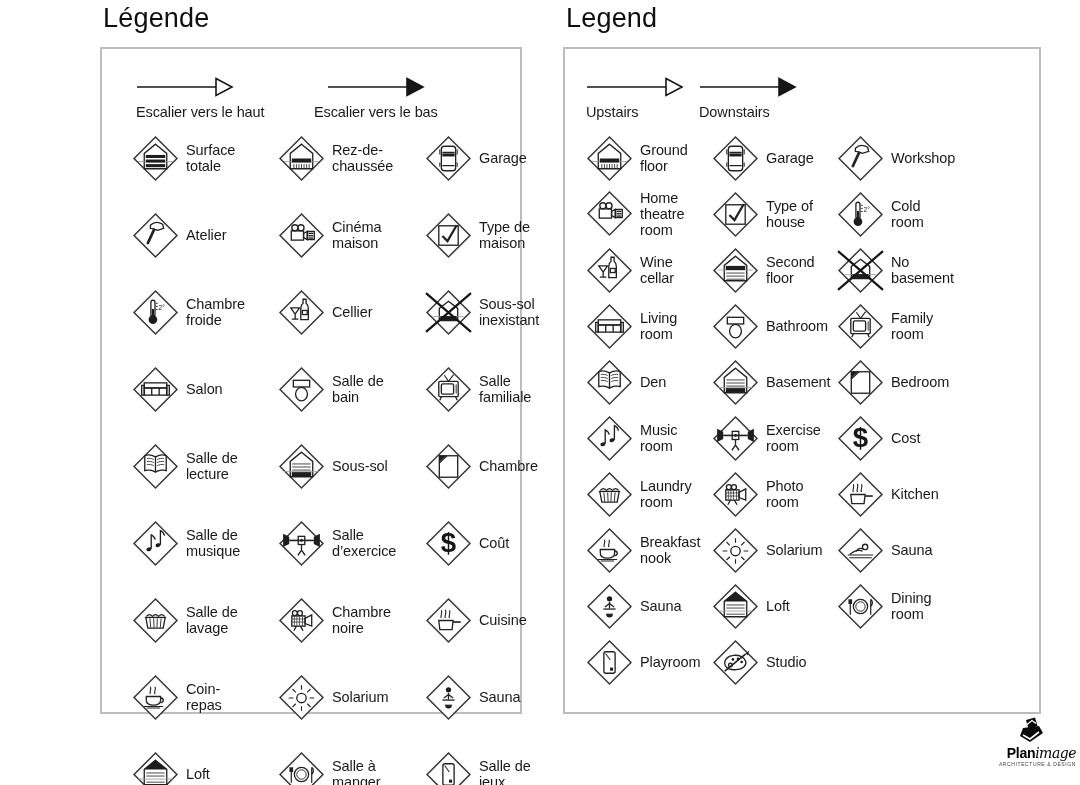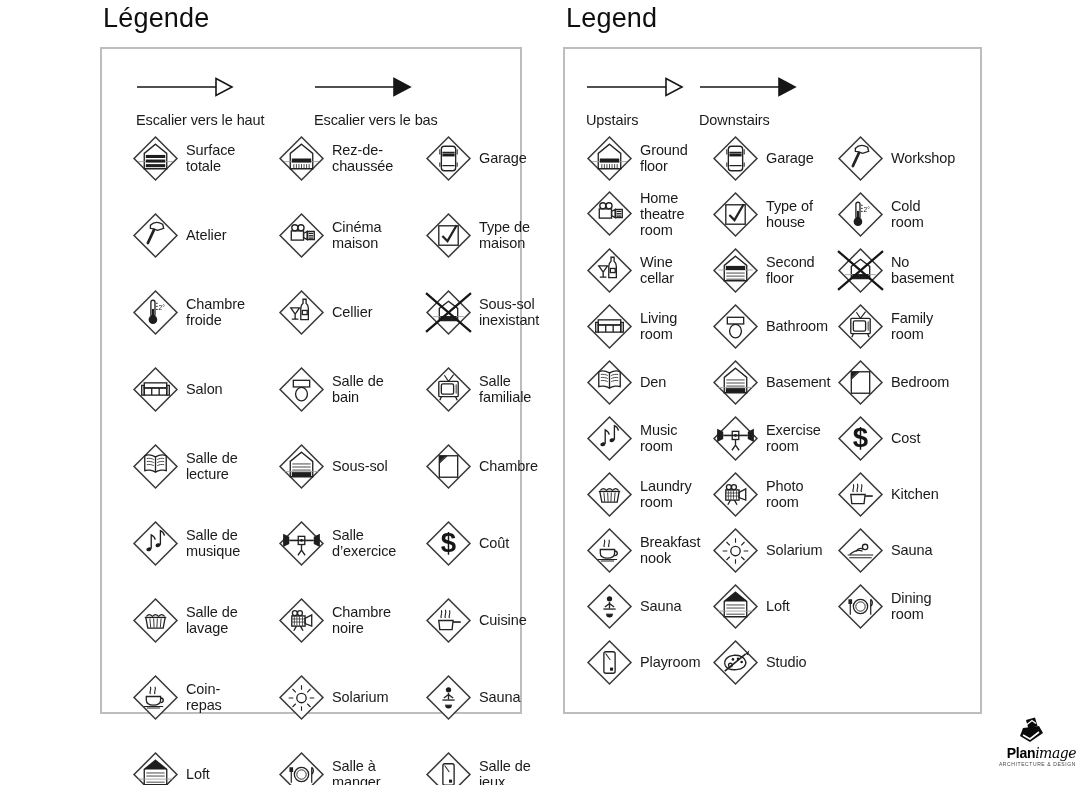--- a/index.html
+++ b/index.html
@@ -5,27 +5,27 @@
   html,body{margin:0;padding:0;}
   body{
     width:1080px;height:785px;position:relative;background:#ffffff;
     font-family:"Liberation Sans", sans-serif;color:#1c1c1c;overflow:hidden;
   }
   .title{position:absolute;font-size:27px;font-weight:normal;color:#0f0f0f;letter-spacing:.2px;}
   #title-fr{left:103px;top:3px;}
   #title-en{left:566px;top:3px;}
   .panel{position:absolute;top:47px;height:667px;background:#fff;border:2px solid #bdbdbd;box-sizing:border-box;}
   #panel-fr{left:100px;width:422px;}
-  #panel-en{left:563px;width:419px;}
+  #panel-en{left:563px;width:478px;}
   .arrow-item{position:absolute;top:26px;}
   #panel-fr .arrow-item:nth-child(1){left:34px;}
-  #panel-fr .arrow-item:nth-child(2){left:212px;}
+  #panel-fr .arrow-item:nth-child(2){left:212px;text-align:center;}
   #panel-en .arrow-item:nth-child(1){left:21px;}
   #panel-en .arrow-item:nth-child(2){left:134px;}
-  .arrow-item .alabel{display:block;margin-top:9px;font-size:14.5px;letter-spacing:-.1px;color:#1a1a1a;}
+  .arrow-item .alabel{display:block;margin-top:1px;font-size:14.5px;letter-spacing:-.1px;color:#1a1a1a;}
   .grid{position:absolute;display:grid;grid-auto-rows:56px;align-items:center;}
   #grid-fr{top:81px;left:30px;grid-template-columns:125px 126px 140px;gap:21px;}
   #grid-en{top:81px;left:21px;grid-template-columns:126px 125px 145px;}
   .cell{display:flex;align-items:center;gap:7px;}
   .dicon{flex:0 0 auto;line-height:0;}
   .dicon svg{display:block;overflow:visible;}
   .lab{font-size:14.5px;line-height:1.12;white-space:pre-line;letter-spacing:-.1px;color:#1a1a1a;}
   .logo{position:absolute;left:984px;top:716px;width:92px;text-align:right;line-height:1;}
   .logo .mark{display:block;margin:0 auto 1px auto;}
   .logo .wordline{white-space:nowrap;}

